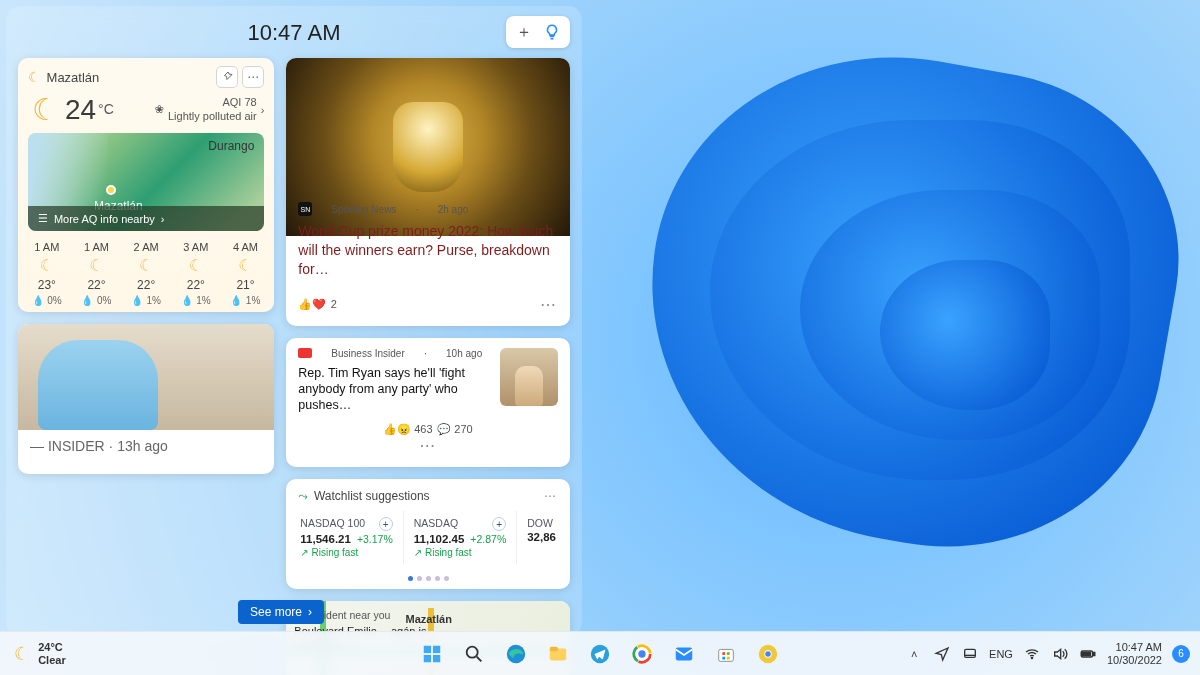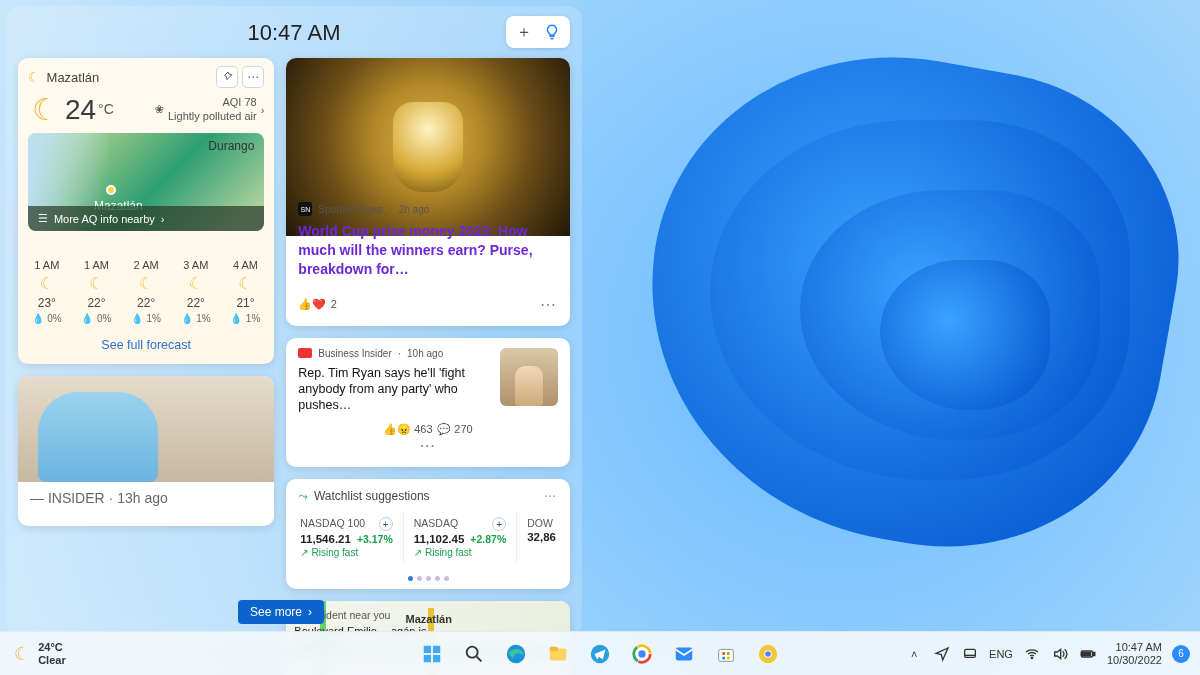--- a/index.html
+++ b/index.html
@@ -46,36 +46,36 @@
   .w-temp .big-moon{color:#f4b942;font-size:30px;}
   .w-temp .deg{font-size:28px;font-weight:400;}
   .w-temp .unit{font-size:14px;vertical-align:super;color:#555;margin-left:2px;}
   .w-air{font-size:11px;color:#555;display:flex;align-items:center;gap:4px;}
   .w-air .col2{text-align:right;line-height:1.25;}
   .w-map{position:relative;margin:0 10px;border-radius:8px;overflow:hidden;height:98px;background:linear-gradient(135deg,#cbe6a6 0%, #7fbf82 30%, #2e9e73 55%, #a9cf9a 90%);}
   .w-map .coast{position:absolute;left:0;top:0;width:34%;height:100%;background:linear-gradient(100deg,#bcdff0 10%, rgba(188,223,240,0) 90%);}
   .w-map .lbl{position:absolute;font-size:12px;color:#333;}
   .w-map .pin{position:absolute;left:78px;top:52px;width:10px;height:10px;border-radius:50%;background:#ffd64a;border:2px solid #fff;}
   .w-aqbar{position:absolute;left:0;right:0;bottom:0;background:rgba(40,60,40,.72);color:#fff;font-size:11px;padding:6px 10px;display:flex;align-items:center;gap:6px;cursor:pointer;}
-  .w-hours{display:flex;justify-content:space-between;padding:28px 14px 6px;}
+  .w-hours{display:flex;justify-content:space-between;padding:10px 14px 6px;}
   .w-hour{display:flex;flex-direction:column;align-items:center;gap:3px;font-size:11px;color:#444;}
   .w-hour .hm{color:#f4b942;font-size:16px;}
   .w-hour .t{font-size:12px;}
   .w-hour .dp{font-size:10px;color:#666;}
   .w-forecast{text-align:center;color:#2a6fcf;font-size:12.5px;padding:8px 0 12px;cursor:pointer;}
 
   
   .news-img{height:178px;background:
     radial-gradient(circle at 50% 45%, #d9b14a 0%, #b38727 32%, #6b4e17 60%, #231709 100%);
     display:flex;align-items:center;justify-content:center;}
   .trophy{width:70px;height:90px;background:radial-gradient(circle at 50% 30%,#fff3c2,#d6a935 60%,#7a5a16);border-radius:20px 20px 30px 30px;}
   .news-body{padding:10px 12px 10px;}
-  .src-line{display:flex;align-items:center;gap:6px;font-size:10px;color:#555;margin-bottom:6px;}
+  .src-line{display:flex;align-items:center;gap:19px;font-size:10px;color:#555;margin-bottom:6px;}
   .src-badge{width:14px;height:14px;border-radius:3px;background:#111;color:#fff;font-size:7px;display:flex;align-items:center;justify-content:center;}
-  .headline{font-size:14px;line-height:1.35;color:#6d28d9;font-weight:700;}
+  .headline{font-size:14px;line-height:1.35;color:#7f1d1d;font-weight:400;}
   .react-row{display:flex;align-items:center;justify-content:space-between;padding:6px 12px 12px;}
   .react-row .left{display:flex;align-items:center;gap:5px;font-size:11px;color:#555;}
   .more{color:#888;cursor:pointer;letter-spacing:2px;}
 
   
   .news-small{display:flex;gap:8px;padding:10px 12px;}
   .news-small .txt{flex:1;}
   .thumb{width:58px;height:58px;border-radius:6px;background:linear-gradient(#d9c8a8,#b0916a);display:flex;align-items:flex-end;justify-content:center;}
   .thumb .fig{width:28px;height:40px;background:linear-gradient(#f0d9b8,#ccaa7a);border-radius:10px 10px 4px 4px;}
   .small-title{font-size:12.5px;line-height:1.3;color:#111;}
@@ -83,21 +83,21 @@
   
   .watch-head{display:flex;align-items:center;justify-content:space-between;padding:10px 12px 4px;font-size:12px;color:#444;}
   .watch-head .l{display:flex;align-items:center;gap:6px;}
   .watch-head .ic{color:#2aa562;}
   .watch-row{display:flex;gap:0;padding:4px 4px 8px 4px;}
   .stock{flex: 0 0 33.3%; padding:6px 10px;border-right:1px solid #eee;}
   .stock:last-child{border-right:none;}
   .st-top{display:flex;align-items:flex-start;justify-content:space-between;font-size:10.5px;color:#556;}
   .plus{width:14px;height:14px;border:1px solid #bcd;border-radius:50%;display:flex;align-items:center;justify-content:center;color:#357;font-size:10px;cursor:pointer;}
   .st-val{font-size:11.5px;font-weight:600;color:#222;margin-top:2px;}
-  .st-val .chg{font-weight:700;color:#17a34a;margin-left:6px;font-size:10.5px;}
+  .st-val .chg{font-weight:400;color:#17a34a;margin-left:6px;font-size:10.5px;}
   .st-note{font-size:10px;color:#17a34a;margin-top:2px;}
   .dots{display:flex;justify-content:center;gap:4px;padding:4px 0 8px;}
   .dots span{width:5px;height:5px;border-radius:50%;background:#cbd;}
   .dots span.on{background:#3879d9;}
 
   
   .incident-wrap{position:relative;}
   .incident-map{height:86px;background:
     linear-gradient(120deg,#f4f6ef 0%, #e8eedd 100%);
     position:relative;}
@@ -223,21 +223,20 @@
             <span class="t">22°</span>
             <span class="dp">💧 <span>1%</span></span>
           </div>
           <div class="w-hour">
             <span>4 AM</span>
             <span class="hm">☾</span>
             <span class="t">21°</span>
             <span class="dp">💧 <span>1%</span></span>
           </div>
         </div>
-        <div class="w-forecast">See full forecast</div>
       </div>
 
       <div class="card story">
         <div class="img">
             <div class="person"></div>
           </div>
         <div class="body">
           <div class="src-line2">— <span>INSIDER</span> · <span>13h ago</span></div>
         </div>
       </div>

